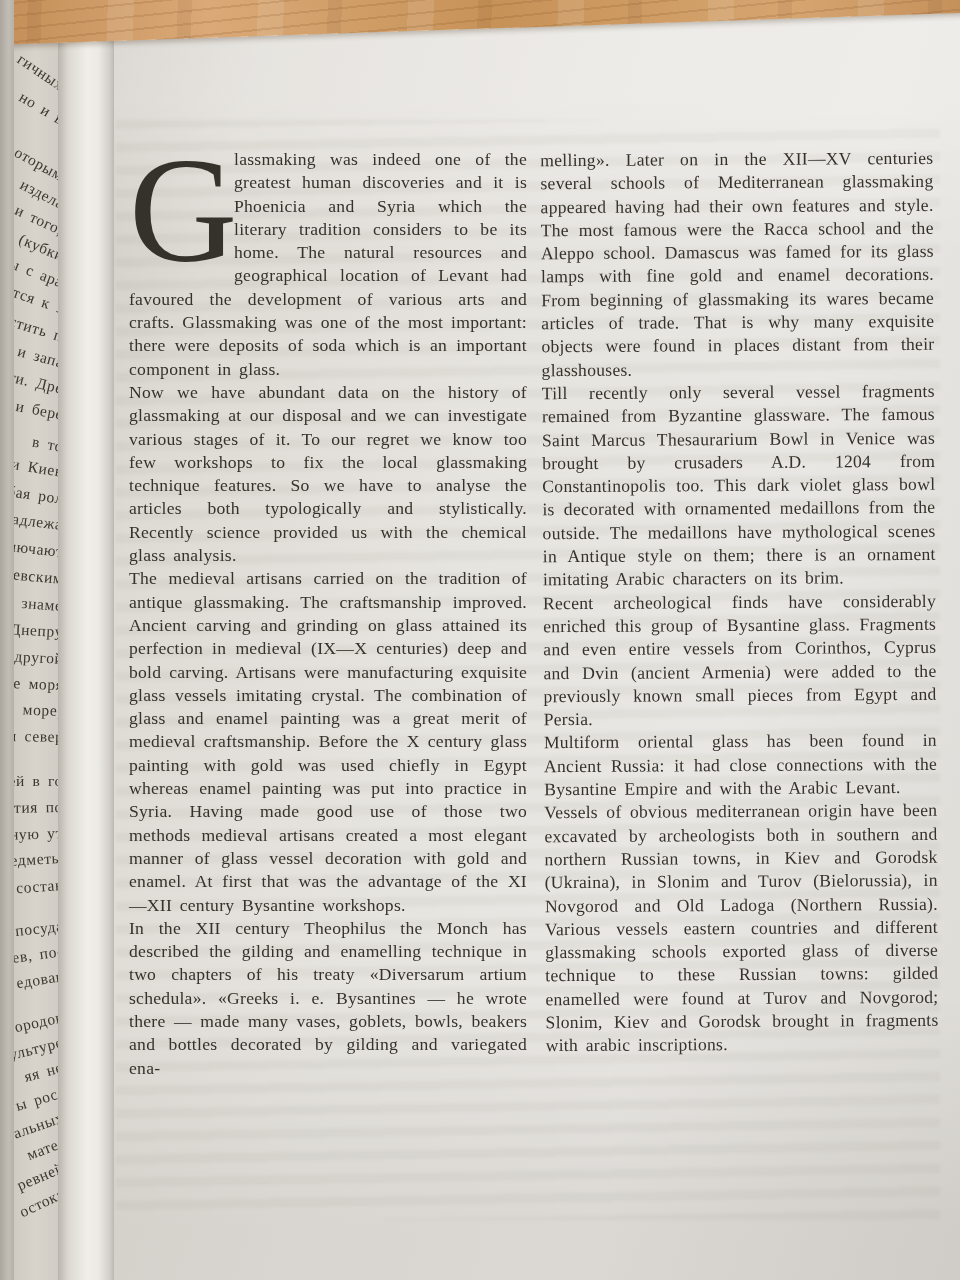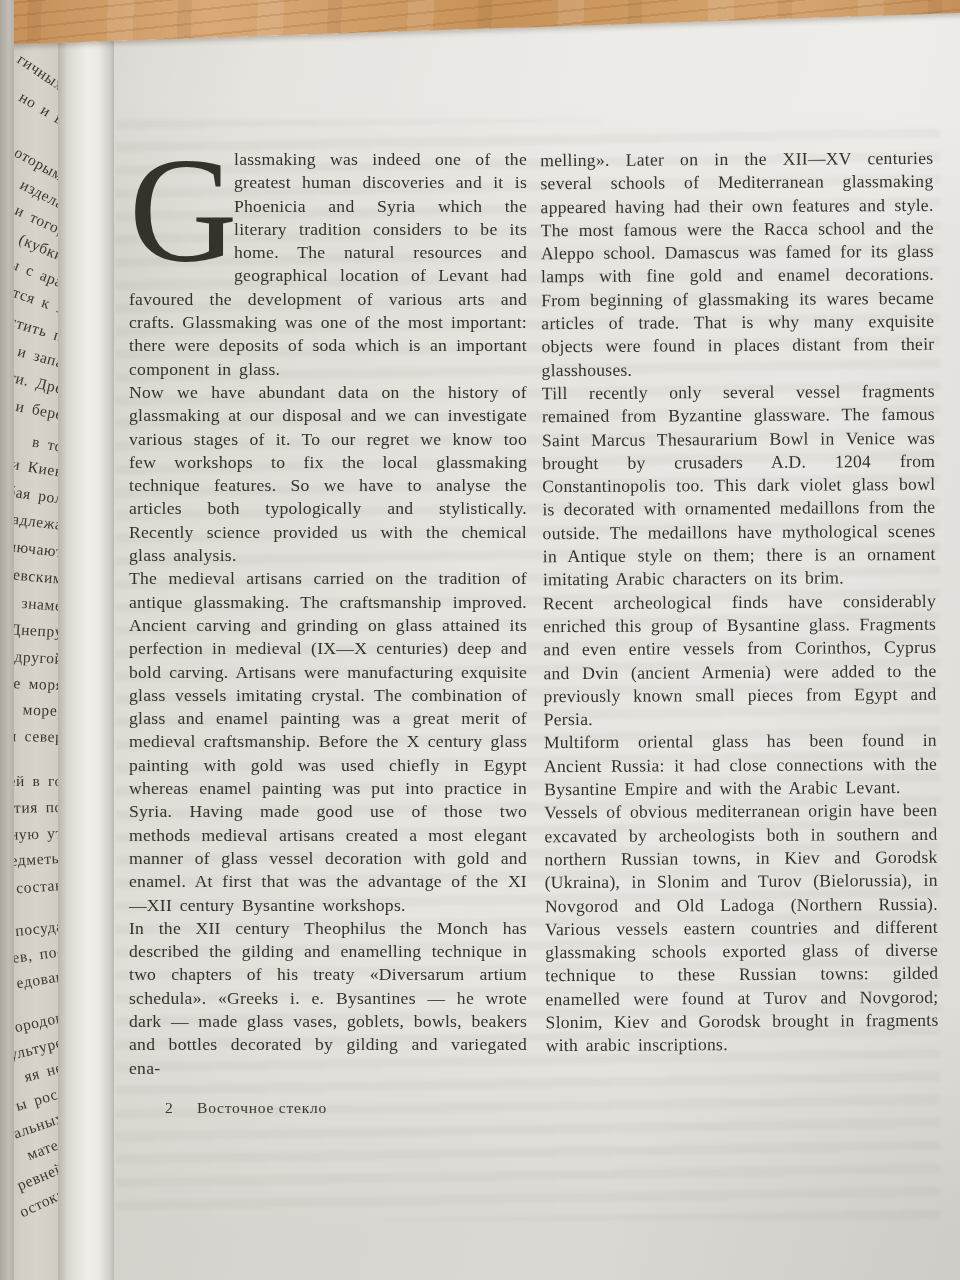--- a/index.html
+++ b/index.html
@@ -78,25 +78,22 @@
 <body>
 
 <div class="scene">
 
   <div class="main-page">
 
     <div class="col col-left">
       <p><span class="dropcap">G</span><span>lassmaking was indeed one of the greatest human discoveries and it is Phoenicia and Syria which the literary tradition considers to be its home. The natural resources and geographical location of Levant had favoured the development of various arts and crafts. Glassmaking was one of the most important: there were deposits of soda which is an important component in glass.</span></p>
       <p>Now we have abundant data on the history of glassmaking at our disposal and we can investigate various stages of it. To our regret we know too few workshops to fix the local glassmaking technique features. So we have to analyse the articles both typologically and stylistically. Recently science provided us with the chemical glass analysis.</p>
       <p>The medieval artisans carried on the tradition of antique glassmaking. The craftsmanship improved. Ancient carving and grinding on glass attained its perfection in medieval (IX—X centuries) deep and bold carving. Artisans were manufacturing exquisite glass vessels imitating crystal. The combination of glass and enamel painting was a great merit of medieval craftsmanship. Before the X century glass painting with gold was used chiefly in Egypt whereas enamel painting was put into practice in Syria. Having made good use of those two methods medieval artisans created a most elegant manner of glass vessel decoration with gold and enamel. At first that was the advantage of the XI—XII century Bysantine workshops.</p>
-      <p>In the XII century Theophilus the Monch has described the gilding and enamelling technique in two chapters of his treaty «Diversarum artium schedula». «Greeks i. e. Bysantines — he wrote dark — made glass vases, goblets, bowls, beakers and bottles decorated by gilding and variegated ena-</p>
+      <p>In the XII century Theophilus the Monch has described the gilding and enamelling technique in two chapters of his treaty «Diversarum artium schedula». «Greeks i. e. Bysantines — he wrote there — made many vases, goblets, bowls, beakers and bottles decorated by gilding and variegated ena-</p>
 
-      <div class="footer">
-        <span class="pagenum">2</span><span class="running-title">Восточное стекло</span>
-      </div>
     </div>
 
     <div class="col col-right">
       <p>melling». Later on in the XII—XV centuries several schools of Mediterranean glassmaking appeared having had their own features and style. The most famous were the Racca school and the Aleppo school. Damascus was famed for its glass lamps with fine gold and enamel decorations. From beginning of glassmaking its wares became articles of trade. That is why many exquisite objects were found in places distant from their glasshouses.</p>
       <p>Till recently only several vessel fragments remained from Byzantine glassware. The famous Saint Marcus Thesaurarium Bowl in Venice was brought by crusaders A.D. 1204 from Constantinopolis too. This dark violet glass bowl is decorated with ornamented medaillons from the outside. The medaillons have mythological scenes in Antique style on them; there is an ornament imitating Arabic characters on its brim.</p>
       <p>Recent archeological finds have considerably enriched this group of Bysantine glass. Fragments and even entire vessels from Corinthos, Cyprus and Dvin (ancient Armenia) were added to the previously known small pieces from Egypt and Persia.</p>
       <p>Multiform oriental glass has been found in Ancient Russia: it had close connections with the Bysantine Empire and with the Arabic Levant.</p>
       <p>Vessels of obvious mediterranean origin have been excavated by archeologists both in southern and northern Russian towns, in Kiev and Gorodsk (Ukraina), in Slonim and Turov (Bielorussia), in Novgorod and Old Ladoga (Northern Russia). Various vessels eastern countries and different glassmaking schools exported glass of diverse technique to these Russian towns: gilded enamelled were found at Turov and Novgorod; Slonim, Kiev and Gorodsk brought in fragments with arabic inscriptions.</p>
     </div>
   </div>

